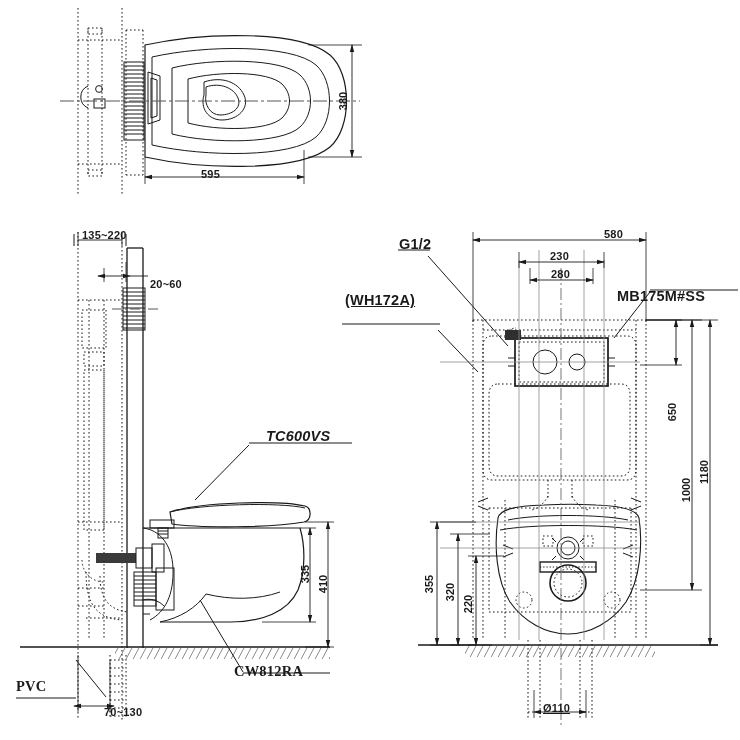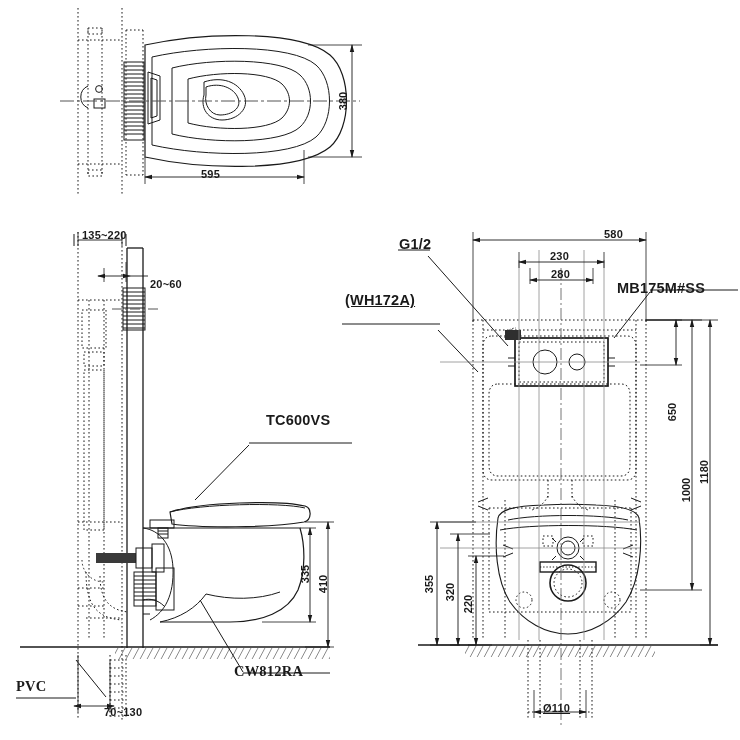--- a/index.html
+++ b/index.html
@@ -373,32 +373,32 @@
 
   <div class="lbl dim" style="left:201px;top:168px;">595</div>
   <div class="lbl dimv rot90" style="left:334px;top:95px;">380</div>
 
   <div class="lbl dim" style="left:82px;top:229px;text-align:right;">135~220</div>
   <div class="lbl dim" style="left:150px;top:266px;margin-top:12px;">20~60</div>
   <div class="lbl dim" style="left:104px;top:706px;text-align:center;">70~130</div>
   <div class="lbl dimv rot90" style="left:296px;top:568px;">335</div>
   <div class="lbl dimv rot90" style="left:314px;top:578px;">410</div>
 
-  <div class="lbl part" style="left:266px;top:412px;">TC600VS</div>
+  <div class="lbl part" style="left:266px;top:428px;font-style:italic;">TC600VS</div>
   <div class="lbl part" style="left:234px;top:663px;font-family:Liberation Serif, serif;">CW812RA</div>
   <div class="lbl part" style="left:16px;top:678px;font-family:Liberation Serif, serif;">PVC</div>
 
   <div class="lbl dim" style="left:573px;top:228px;margin-left:31px;">580</div>
   <div class="lbl dim" style="left:550px;top:250px;">230</div>
   <div class="lbl dim" style="left:551px;top:268px;">280</div>
   <div class="lbl dimv rot90" style="left:663px;top:406px;">650</div>
   <div class="lbl dimv rot90" style="left:674px;top:484px;">1000</div>
   <div class="lbl dimv rot90" style="left:692px;top:466px;">1180</div>
   <div class="lbl dimv rot90" style="left:420px;top:578px;">355</div>
   <div class="lbl dimv rot90" style="left:441px;top:586px;">320</div>
   <div class="lbl dimv rot90" style="left:459px;top:598px;">220</div>
   <div class="lbl dim" style="left:543px;top:702px;text-decoration:underline;">Ø110</div>
 
   <div class="lbl part" style="left:399px;top:236px;">G1/2</div>
   <div class="lbl part" style="left:345px;top:292px;text-decoration:underline;">(WH172A)</div>
-  <div class="lbl part" style="left:617px;top:280px;">MB175M#SS</div>
+  <div class="lbl part" style="left:617px;top:288px;">MB175M#SS</div>
 
 </div>
 
 </body></html>

